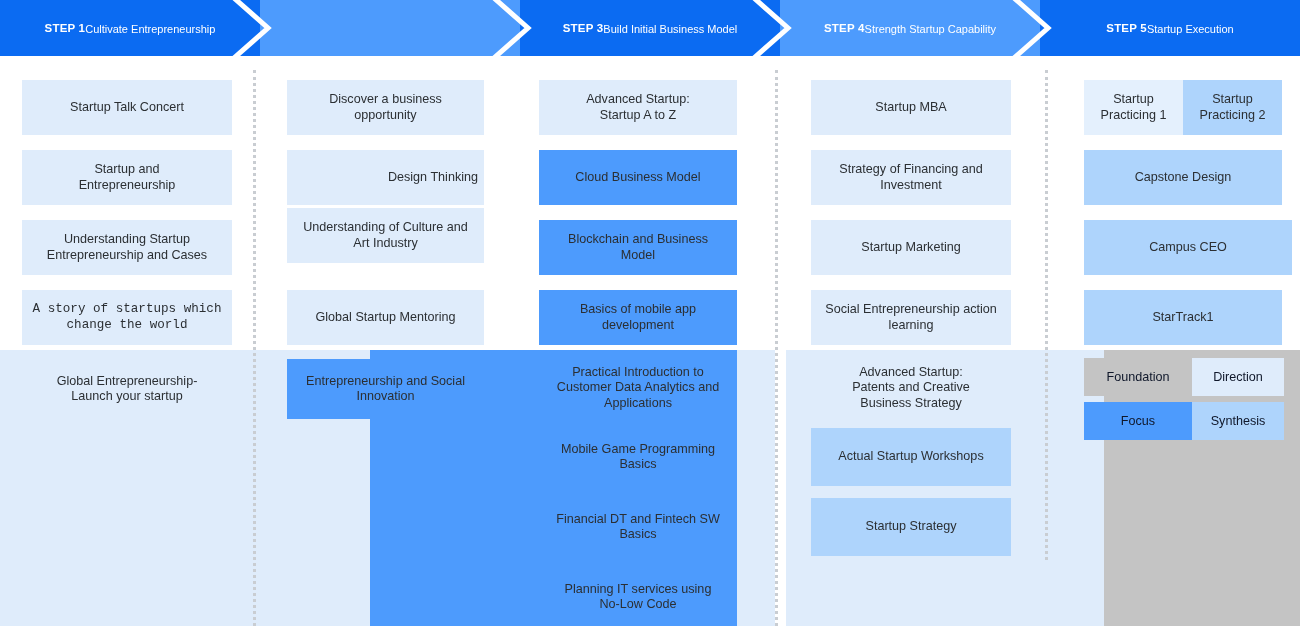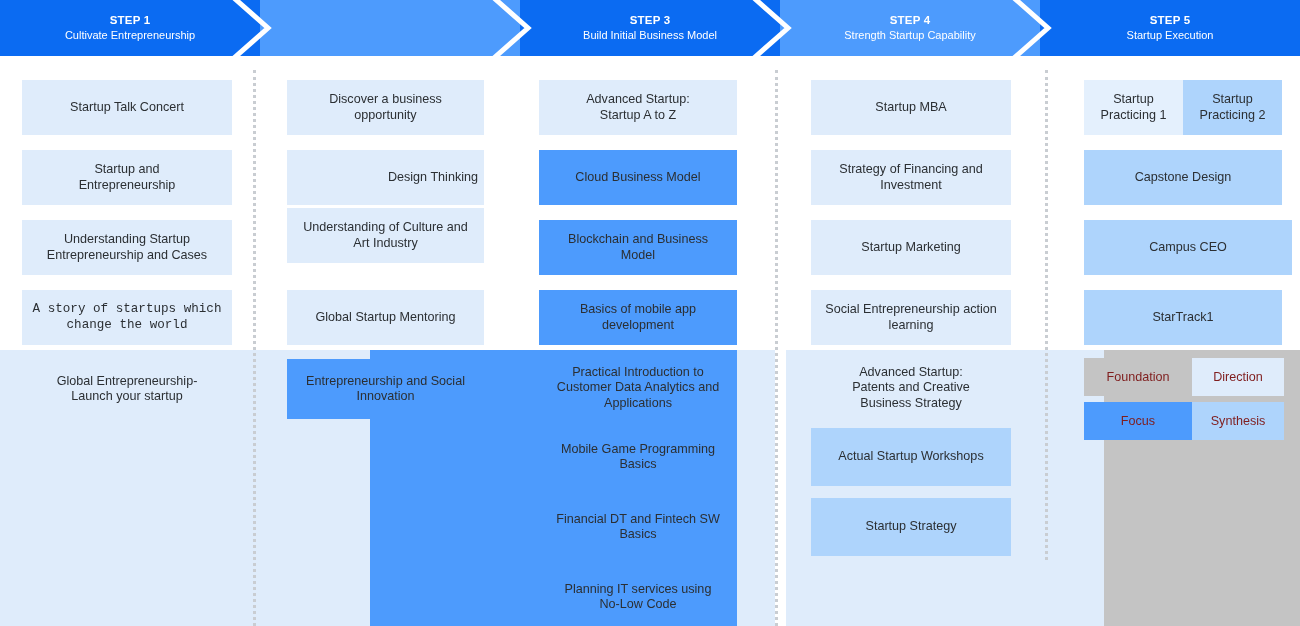--- a/index.html
+++ b/index.html
@@ -12,21 +12,21 @@
   }
   #stage{position:relative;width:1300px;height:626px;overflow:hidden;}
 
   
   #header{
     position:absolute;left:0;top:0;width:1300px;height:56px;
     overflow:hidden;
   }
   .step{
     position:absolute;top:0;height:56px;
-    display:flex;flex-direction:column;align-items:center;justify-content:center;
+    display:flex;flex-direction:row;align-items:center;justify-content:center;
     color:#ffffff;text-align:center;line-height:1.12;
   }
   .step-num{font-size:11.5px;font-weight:bold;letter-spacing:.2px;}
   .step-title{font-size:11px;font-weight:400;margin-top:2px;white-space:nowrap;}
   
   .notch{
     position:absolute;top:0;height:56px;width:46px;
     pointer-events:none;
   }
   .notch svg{display:block;}
@@ -52,21 +52,21 @@
     white-space:pre-line;
   }
   .c-pale   {background:#dfecfb;}
   .c-mid    {background:#aed4fc;}
   .c-strong {background:#4d9bfd;}
   .c-gray   {background:#c4c4c4;}
   .c-paler  {background:#e4f0fd;}
 
   .legend-cell{
     position:absolute;display:flex;align-items:center;justify-content:center;
-    font-size:12.6px;color:#7f1d1d;text-align:center;
+    font-size:12.6px;color:#0f172a;text-align:center;
   }
 </style>
 </head>
 <body>
 
 <div id="stage">
 
   <div id="header">
       <div style="position: absolute; left: 0px; top: 0px; width: 260px; height: 56px; background: rgb(11, 107, 242);"></div>
       <div class="step" style="left: 0px; width: 260px;">

